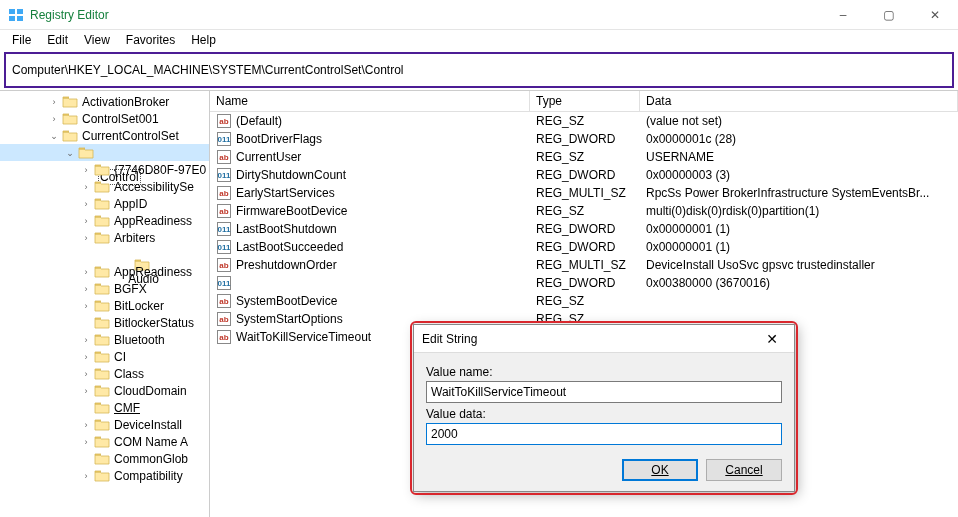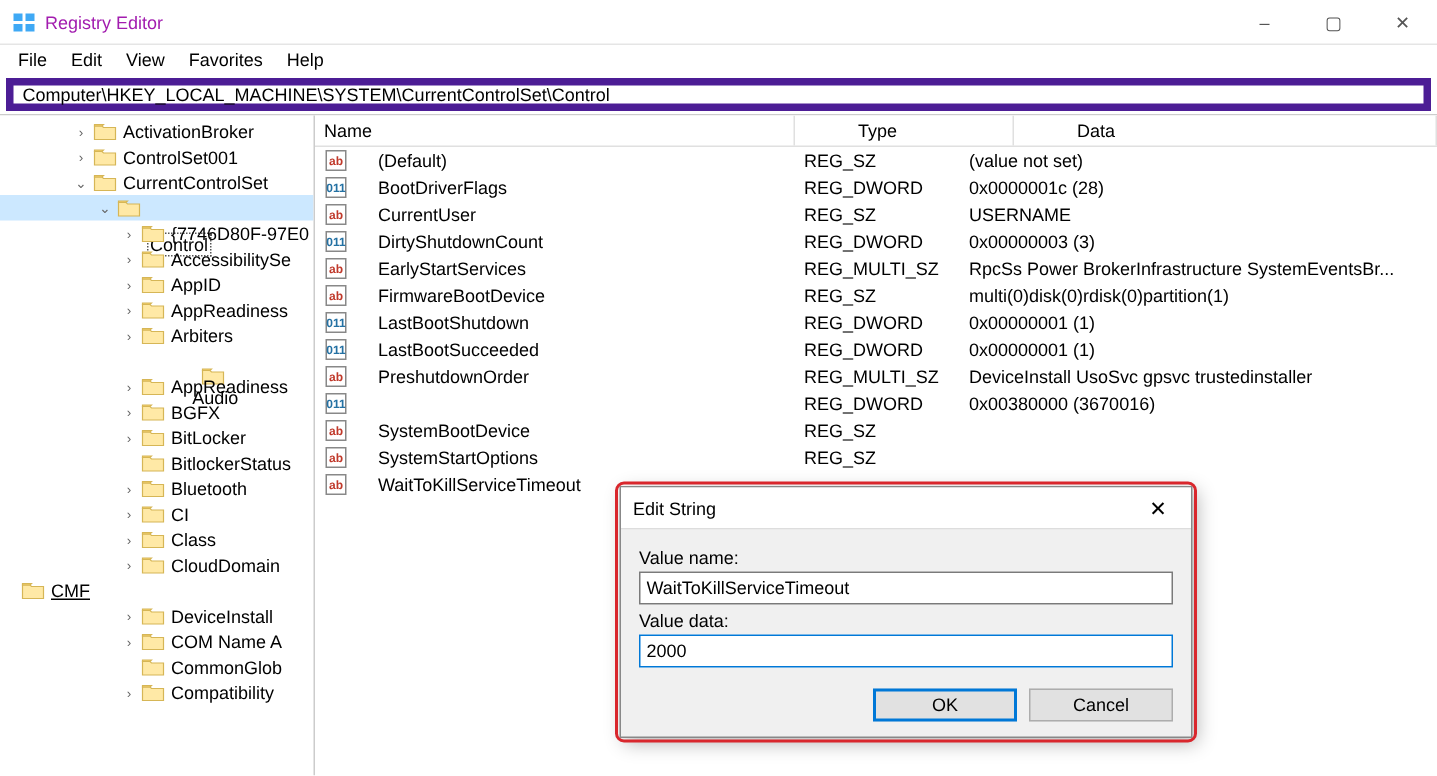--- a/index.html
+++ b/index.html
@@ -1,69 +1,69 @@
 <!DOCTYPE html>
 <html><head>
 <meta charset="utf-8">
 <style>
   * { box-sizing: border-box; margin: 0; padding: 0; font-family: "Segoe UI", Tahoma, sans-serif; font-size: 12px; }
   body { background: #fff; width: 958px; height: 517px; overflow: hidden; position: relative; }
 
   
   .titlebar { height: 30px; display: flex; align-items: center; padding: 0 0 0 8px; background: #fff; border-bottom: 1px solid #e5e5e5; }
   .titlebar .app-icon { width: 16px; height: 16px; margin-right: 6px; display: inline-flex; align-items: center; justify-content: center; }
-  .titlebar .title { flex: 1; color: #a21caf; }
+  .titlebar .title { flex: 1; color: #15803d; }
   .titlebar .win-controls { display: flex; }
   .titlebar .win-btn { width: 46px; height: 30px; display: flex; align-items: center; justify-content: center; color: #555; }
 
   
   .menubar { height: 20px; display: flex; align-items: center; padding: 0 6px; gap: 4px; }
   .menubar .menu-item { padding: 2px 6px; }
 
   
-  .addressbar { height: 22px; border: 5px solid #4c1d95; margin: 2px 4px; padding: 2px 6px; display: flex; align-items: center; background: #fff; }
+  .addressbar { height: 36px; border: 2px solid #4c1d95; margin: 2px 4px; padding: 2px 6px; display: flex; align-items: center; background: #fff; }
 
   
   .main { display: flex; height: calc(517px - 30px - 20px - 26px); border-top: 1px solid #ccc; }
 
   
   .tree { width: 210px; min-width: 210px; border-right: 1px solid #ccc; overflow-y: auto; overflow-x: hidden; padding: 2px 0; background: #fff; }
   .tree-node { display: flex; align-items: center; height: 17px; padding-right: 2px; white-space: nowrap; cursor: default; }
   .tree-node.selected { background: #cce8ff; }
   .tree-node.selected .node-label { border: 1px dotted #555; padding: 0 1px; margin-top: 48px; }
   .expander { width: 12px; height: 12px; display: inline-flex; align-items: center; justify-content: center; color: #666; font-size: 9px; margin-right: 2px; flex-shrink: 0; }
   .folder-icon { width: 16px; height: 14px; margin-right: 4px; flex-shrink: 0; }
   .node-label { white-space: nowrap; }
 
   
   .list { flex: 1; overflow: auto; position: relative; background: #fff; }
-  .list-header { display: flex; position: sticky; top: 0; background: #fff; border-bottom: 1px solid #e0e0e0; gap: 36px; }
+  .list-header { display: flex; position: sticky; top: 0; background: #fff; border-bottom: 1px solid #e0e0e0; }
   .list-header .col { padding: 3px 6px; border-right: 1px solid #e0e0e0; font-weight: 400; }
   .col-name { width: 320px; }
   .col-type { width: 110px; }
   .col-data { flex: 1; }
   .list-row { display: flex; height: 18px; align-items: center; }
   .list-row .cell { padding: 0 6px; display: flex; align-items: center; overflow: hidden; white-space: nowrap; }
-  .value-icon { width: 16px; height: 16px; margin-right: 20px; flex-shrink: 0; display: inline-flex; align-items: center; justify-content: center; }
+  .value-icon { width: 16px; height: 16px; margin-right: 4px; flex-shrink: 0; display: inline-flex; align-items: center; justify-content: center; }
   .vicon-border { width:14px; height:14px; border:1px solid #888; display:flex; align-items:center; justify-content:center; font-size:8px; font-weight:bold; background:#fff; }
   .vstr { color:#c0392b; }
   .vbin { color:#2471a3; }
 
   
   .dialog-overlay { position: absolute; left: 413px; top: 324px; width: 382px; height: 168px; background: #f0f0f0; border: 1px solid #888; box-shadow: 3px 3px 12px rgba(0,0,0,0.3); }
   .dialog-highlight { position: absolute; left: 410px; top: 321px; width: 388px; height: 174px; border: 2.5px solid #d9272d; border-radius: 6px; pointer-events: none; }
   .dlg-title { height: 28px; display: flex; align-items: center; padding: 0 8px; background: #fff; border-bottom: 1px solid #ddd; }
   .dlg-title .t { flex: 1; }
   .dlg-close { width: 28px; height: 28px; display: flex; align-items: center; justify-content: center; font-size: 14px; }
   .dlg-body { padding: 8px 12px; }
   .dlg-label { margin-bottom: 2px; margin-top: 4px; }
   .dlg-input { width: 356px; height: 22px; border: 1px solid #7a7a7a; padding: 2px 4px; background: #fff; }
   .dlg-input.focused { border: 1px solid #0078d7; }
   .dlg-buttons { display: flex; justify-content: flex-end; gap: 8px; padding: 6px 12px 10px; }
-  .dlg-btn { width: 96px; height: 22px; border: 1px solid #adadad; background: #e1e1e1; display: flex; align-items: center; justify-content: center; }
+  .dlg-btn { width: 76px; height: 22px; border: 1px solid #adadad; background: #e1e1e1; display: flex; align-items: center; justify-content: center; text-decoration: underline; }
   .dlg-btn.default { border: 2px solid #0078d7; }
 
   
   ::-webkit-scrollbar { width: 16px; height: 16px; }
   ::-webkit-scrollbar-track { background: #f0f0f0; }
   ::-webkit-scrollbar-thumb { background: #c2c2c2; border: 3px solid #f0f0f0; }
 </style>
 </head>
 <body>
 
@@ -241,21 +241,21 @@
         <span class="node-label">Class</span>
       </div>
       <div class="tree-node" style="padding-left: 80px;">
         <span class="expander">›</span>
         <span class="folder-icon"><svg width="16" height="14" viewBox="0 0 16 14">
             <path d="M1 3 L6 3 L7 4 L15 4 L15 12 L1 12 Z" fill="#ffe9a6" stroke="#d6b656" stroke-width="0.8"></path>
             <path d="M1 3 L6 3 L7 2 L1 2 Z" fill="#f7d16d" stroke="#d6b656" stroke-width="0.8"></path>
           </svg></span>
         <span class="node-label">CloudDomain</span>
       </div>
-      <div class="tree-node" style=" text-decoration: underline;">
+      <div class="tree-node" style="padding-left: 80px; text-decoration: underline;">
         <span class="expander"></span>
         <span class="folder-icon"><svg width="16" height="14" viewBox="0 0 16 14">
             <path d="M1 3 L6 3 L7 4 L15 4 L15 12 L1 12 Z" fill="#ffe9a6" stroke="#d6b656" stroke-width="0.8"></path>
             <path d="M1 3 L6 3 L7 2 L1 2 Z" fill="#f7d16d" stroke="#d6b656" stroke-width="0.8"></path>
           </svg></span>
         <span class="node-label">CMF</span>
       </div>
       <div class="tree-node" style="padding-left: 80px;">
         <span class="expander">›</span>
         <span class="folder-icon"><svg width="16" height="14" viewBox="0 0 16 14">

